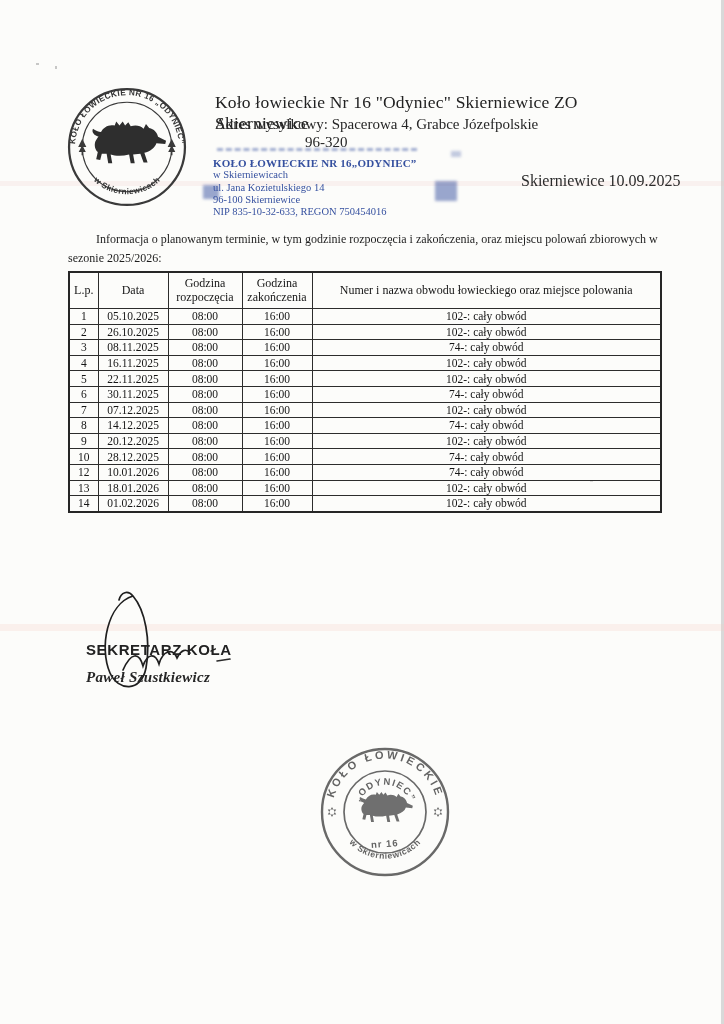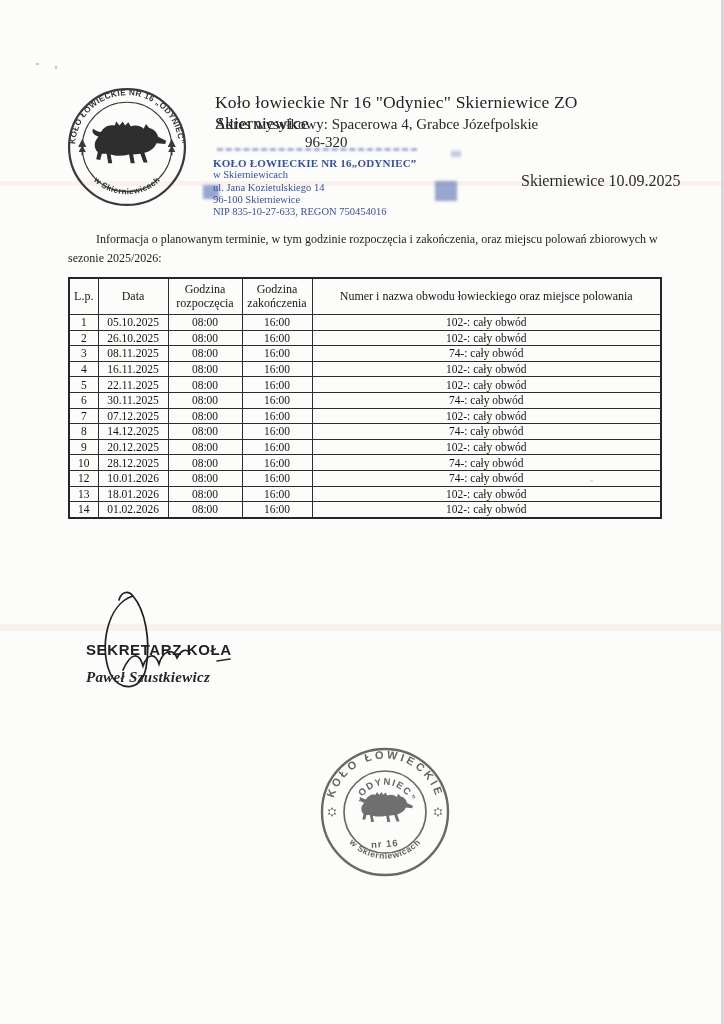--- a/index.html
+++ b/index.html
@@ -41,21 +41,21 @@
   .addr-stamp .blob{position:absolute;background:rgba(53,80,159,.5);filter:blur(1.4px);}
   .blob-l{left:-10px;top:28px;width:16px;height:14px;}
   .blob-r{right:-12px;top:24px;width:22px;height:20px;}
   .blob-r2{right:-16px;top:-6px;width:10px;height:6px;opacity:.6;}
   
   .intro{
     position:absolute;left:68px;top:230px;width:596px;
     font-size:12px;line-height:18.5px;text-indent:28px;color:#1d1d1d;
   }
   
-  .tbl-wrap{position:absolute;left:68px;top:277px;}
+  .tbl-wrap{position:absolute;left:68px;top:271px;}
   table.hunt{
     border-collapse:collapse;table-layout:fixed;width:594px;
     border:2px solid #262626;
   }
   table.hunt th, table.hunt td{
     border:1px solid #2c2c2c;text-align:center;vertical-align:middle;
     font-family:"Liberation Serif", serif;color:#151515;
     overflow:hidden;white-space:nowrap;
   }
   table.hunt th{font-weight:normal;font-size:12px;line-height:13.5px;padding:2px 1px;height:31px;white-space:normal;}
@@ -126,21 +126,21 @@
 
   <div class="addr-stamp">
     <div class="smudge-top"></div>
     <div class="blob blob-l"></div>
     <div class="blob blob-r"></div>
     <div class="blob blob-r2"></div>
     <div class="l1">KOŁO ŁOWIECKIE NR 16„ODYNIEC”</div>
     <div>w Skierniewicach</div>
     <div>ul. Jana Kozietulskiego 14</div>
     <div>96-100 Skierniewice</div>
-    <div>NIP 835-10-27-633,  REGON 750454016</div>
+    <div>NIP 835-10-32-633,  REGON 750454016</div>
   </div>
 
   <div class="intro">Informacja o planowanym terminie, w tym godzinie rozpoczęcia i zakończenia, oraz miejscu polowań zbiorowych w sezonie 2025/2026:</div>
 
   <div class="tbl-wrap">
     <table class="hunt">
       <colgroup>
         <col style="width:29px">
           <col style="width:70px">
           <col style="width:74px">

